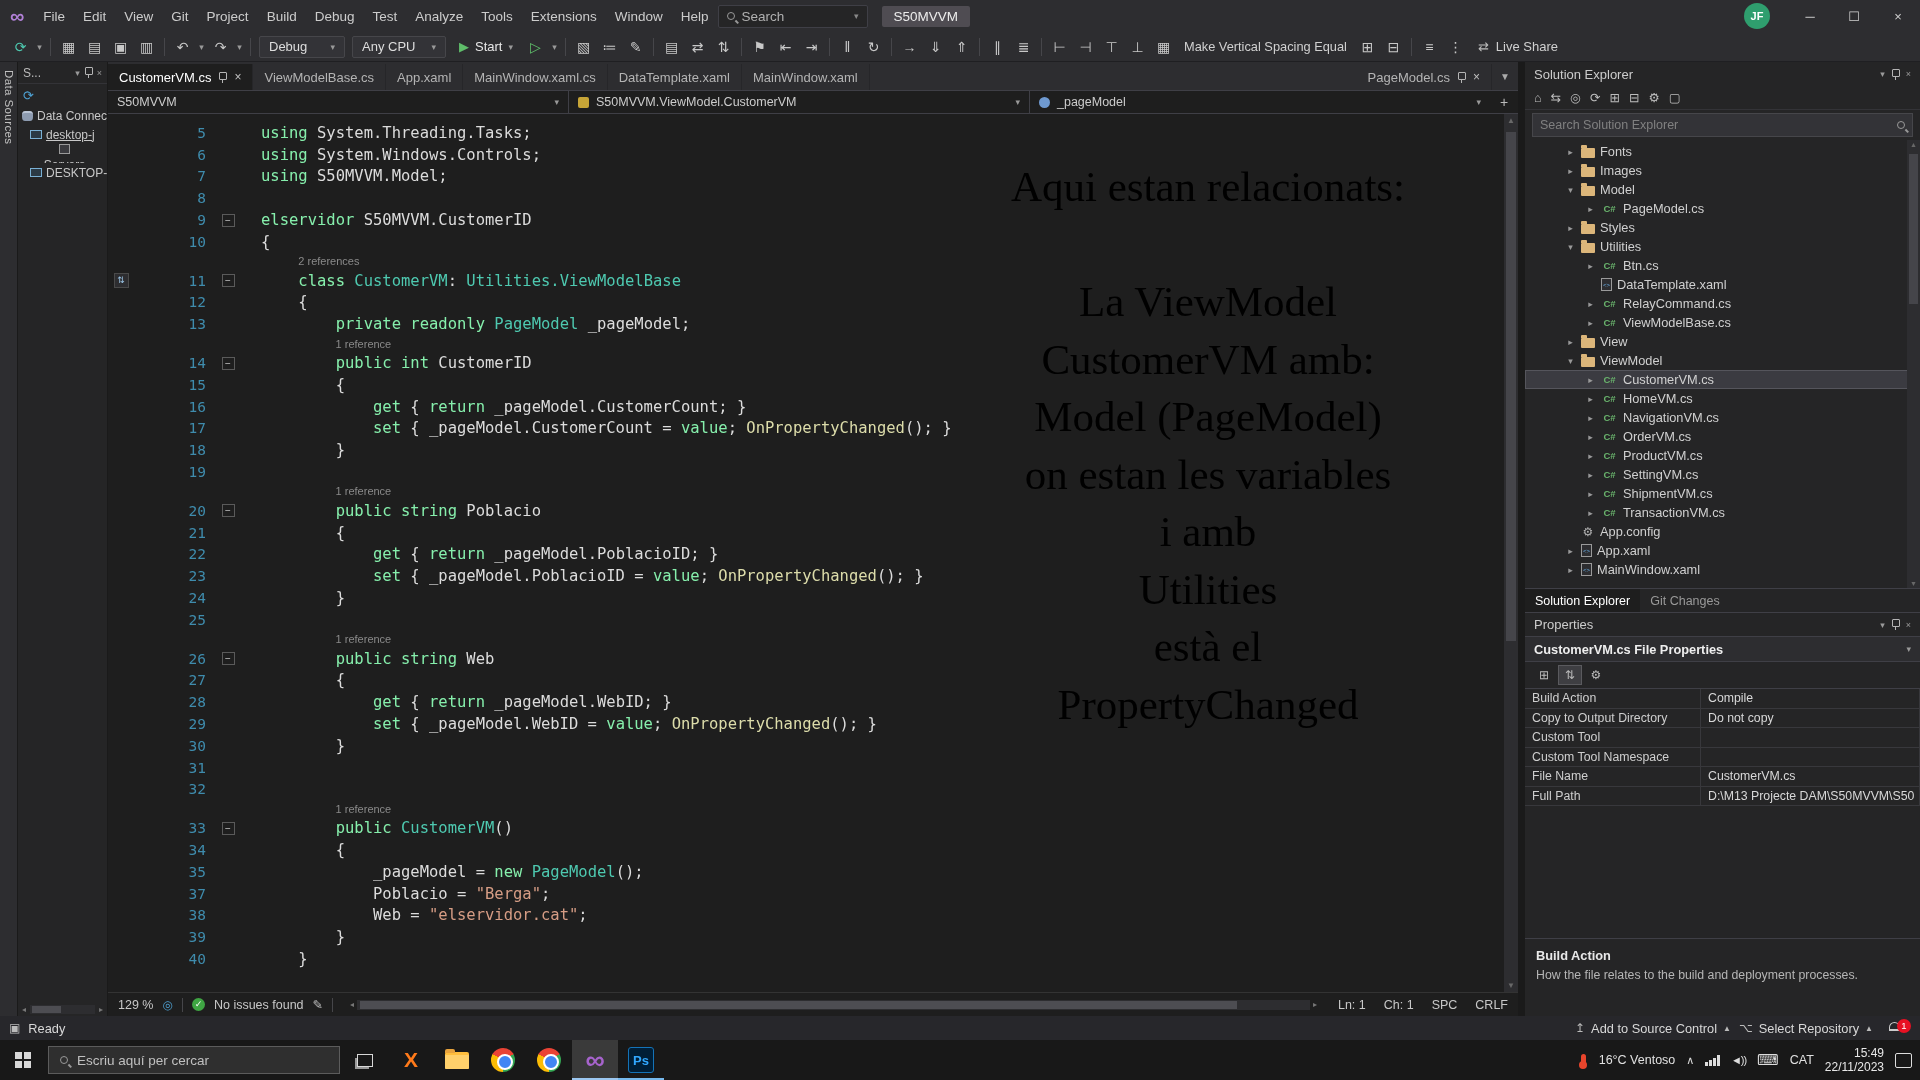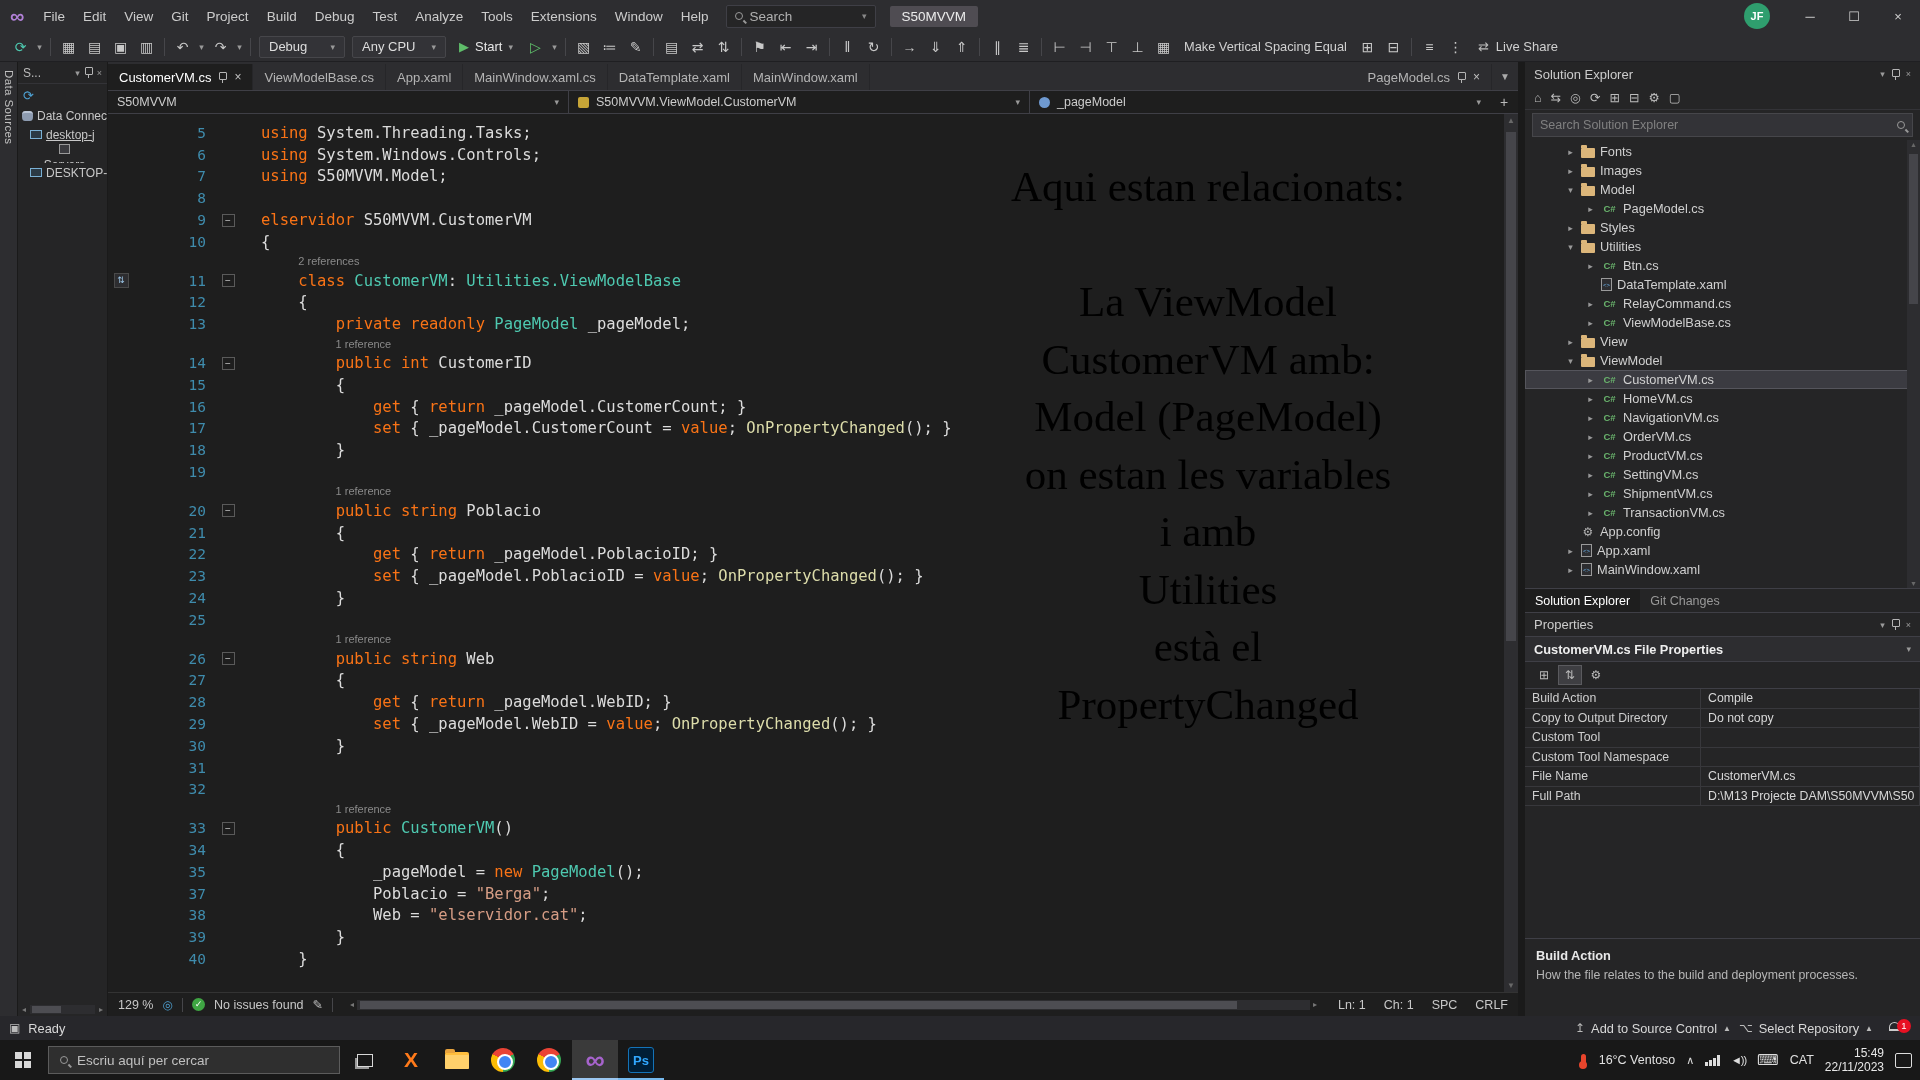--- a/index.html
+++ b/index.html
@@ -4,21 +4,21 @@
 <style>
   *{margin:0;padding:0;box-sizing:border-box;}
   html,body{width:1920px;height:1080px;overflow:hidden;}
   body{background:#1e1e1e;font-family:"Liberation Sans",sans-serif;color:#ccc;font-size:13px;}
 
   
   #titlebar{height:32px;background:#2d2d30;display:flex;align-items:center;font-size:13.5px;}
   .vslogo{color:#b180d7;font-size:20px;font-weight:bold;padding:0 10px;}
   #menus{display:flex;height:100%;}
   .menu-item{padding:0 9px;display:flex;align-items:center;color:#cccccc;cursor:default;}
-  .tb-search{width:150px;height:23px;background:#252526;border:1px solid #3f3f46;border-radius:2px;display:flex;align-items:center;gap:7px;padding:0 8px;margin-left:8px;color:#b0b0b0;text-align:center;}
+  .tb-search{width:150px;height:23px;background:#252526;border:1px solid #3f3f46;border-radius:2px;display:flex;align-items:center;gap:7px;padding:0 8px;margin-left:0;color:#b0b0b0;text-align:center;}
   .tb-search .ddchev{margin-left:auto;font-size:9px;color:#888;}
   .sol-chip{background:#4f4c52;border-radius:2px;padding:3px 12px;margin-left:14px;color:#ececec;}
   .tb-spacer{flex:1;}
   .avatar{width:26px;height:26px;border-radius:50%;background:#2f9e6e;color:#fff;font-size:11px;font-weight:bold;display:flex;align-items:center;justify-content:center;margin-right:18px;}
   .winbtn{width:44px;height:32px;display:flex;align-items:center;justify-content:center;color:#cfcfcf;font-size:13px;}
 
   
   #toolbar{height:30px;background:#2d2d30;border-bottom:1px solid #1f1f22;display:flex;align-items:center;padding-left:8px;gap:1px;}
   .ticon{width:25px;text-align:center;color:#c8c8c8;font-size:14px;}
   .ticon.tiny{width:11px;font-size:9px;color:#999;}
@@ -77,21 +77,21 @@
   #code-lines{position:absolute;top:8px;left:0;right:14px;}
   .crow{display:flex;height:21.8px;align-items:center;}
   .cg{width:26px;display:flex;justify-content:center;flex:none;}
   .gutglyph{width:15px;height:15px;background:#2d2d30;border:1px solid #4a4a4a;color:#9cc7e8;font-size:9px;line-height:13px;text-align:center;}
   .cn{width:72px;text-align:right;color:#3f8cad;font-family:"DejaVu Sans Mono",monospace;font-size:14.5px;flex:none;}
   .cf{width:44px;display:fl
 ex;display:flex;justify-content:center;flex:none;}
   .foldbox{width:13px;height:13px;border:1px solid #5a5a5a;color:#c8c8c8;font-size:10px;line-height:11px;text-align:center;background:#1e1e1e;}
   .ct{font-family:"DejaVu Sans Mono",monospace;font-size:15.5px;white-space:pre;padding-left:11px;color:#dcdcdc;margin:0;}
   .lensrow{height:17px;font-size:11px;color:#8a8a8a;display:flex;align-items:center;}
-  .c-k{color:#f97316}.c-t{color:#4ec9b0}.c-m{color:#dcdcaa}.c-s{color:#d69d85}.c-d{color:#b5cea8}.c-p{color:#dcdcdc}
+  .c-k{color:#86efac}.c-t{color:#4ec9b0}.c-m{color:#dcdcaa}.c-s{color:#d69d85}.c-d{color:#b5cea8}.c-p{color:#dcdcdc}
 
   #overlay{position:absolute;left:830px;top:44px;width:540px;text-align:center;font-family:"Liberation Serif",serif;font-size:43px;line-height:57.5px;color:#000;}
 
   .vsb{position:absolute;right:0;top:0;bottom:0;width:14px;background:#2d2d30;}
   .vsb .ar{position:absolute;left:0;width:14px;text-align:center;font-size:8px;color:#686868;}
   .vsb .thumb{position:absolute;left:2px;right:2px;top:18px;height:58%;background:#45454a;}
 
   #editor-status{height:24px;display:flex;align-items:center;font-size:12.5px;color:#c8c8c8;background:#1e1e1e;border-top:1px solid #333;padding:0 10px;gap:9px;}
   .okdot{width:13px;height:13px;border-radius:50%;background:#3fa543;color:#fff;font-size:9px;line-height:13px;text-align:center;flex:none;}
   .es-sep{width:1px;height:14px;background:#46464a;}
@@ -406,21 +406,21 @@
             <span class="cn">8</span>
             <span class="cf"></span>
             <pre class="ct"></pre>
           </div>
           <div class="crow">
             <span class="cg"></span>
             <span class="cn">9</span>
             <span class="cf">
               <span class="foldbox">−</span>
             </span>
-            <pre class="ct"><span class="c-k">elservidor</span><span class="c-p"> S50MVVM.CustomerVM</span></pre>
+            <pre class="ct"><span class="c-k">elservidor</span><span class="c-p"> S50MVVM.CustomerID</span></pre>
           </div>
           <div class="crow">
             <span class="cg"></span>
             <span class="cn">10</span>
             <span class="cf"></span>
             <pre class="ct"><span class="c-p">{</span></pre>
           </div>
           <div class="lensrow" style="padding-left: 190.3px;">2 references</div>
           <div class="crow">
             <span class="cg">

